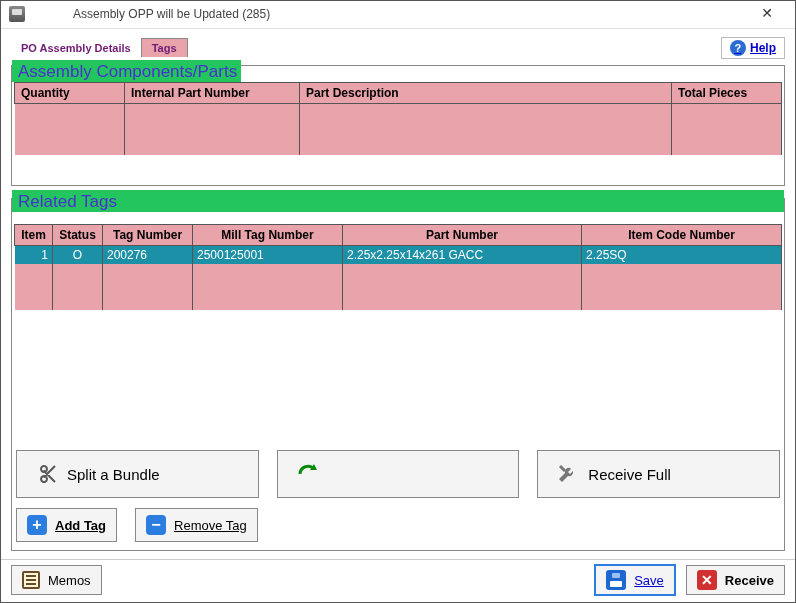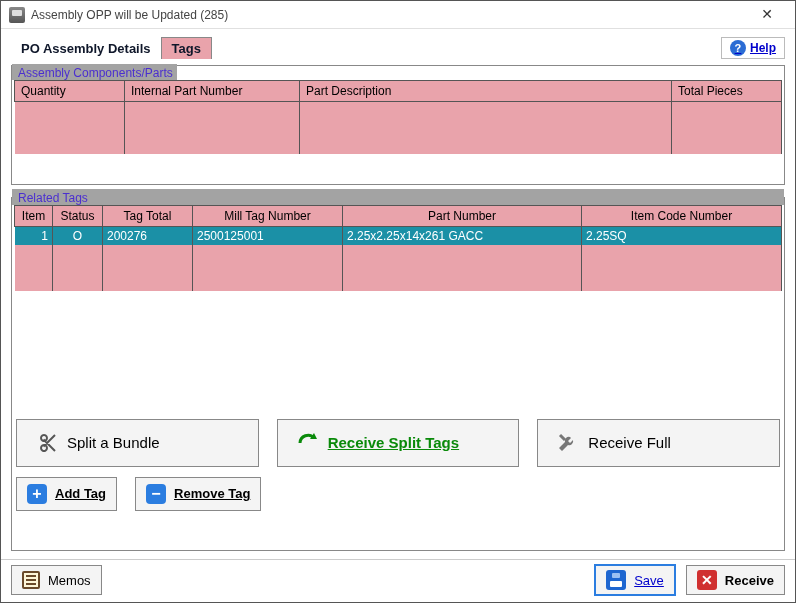--- a/index.html
+++ b/index.html
@@ -19,20 +19,21 @@
     display: flex;
     flex-direction: column;
   }
   .titlebar {
     height: 28px;
     display: flex;
     align-items: center;
     padding: 0 8px;
     background: #fff;
     border-bottom: 1px solid #e0e0e0;
+    gap: 42px;
   }
   .titlebar .app-ico {
     width: 16px; height: 16px;
     margin-right: 6px;
     background: linear-gradient(#888,#555);
     border-radius: 2px;
     position: relative;
   }
   .titlebar .app-ico:after {
     content:"";
@@ -47,22 +48,22 @@
   }
   .client {
     flex:1;
     padding: 6px 10px 8px 10px;
     display:flex; flex-direction:column;
   }
   .tabbar { display:flex; align-items:center; height:26px; }
   .tabbar .tab {
     padding: 3px 10px;
     font-weight:bold;
-    font-size:13px;
-    color:#0f172a;
+    font-size:11px;
+    color:#701a75;
   }
   .tabbar .tab.active {
     background:#e9a3ab;
     border:1px solid #888;
     border-bottom:none;
   }
   .tabbar .spacer { flex:1; }
   .help-link {
     display:flex; align-items:center; gap:4px;
     color:#0000cc; font-weight:bold; text-decoration:underline;
@@ -73,37 +74,37 @@
     background:#2b6cd4;color:#fff;text-align:center;line-height:16px;
     font-weight:bold; font-size:11px; text-decoration:none;
   }
   .groupbox {
     border:1px solid #888;
     margin-top:4px;
     padding-bottom:2px;
   }
   .groupbox .legend {
     color:#4b2fcf;
-    font-size:12px;
+    font-size:17px;
     padding:2px 4px 0 6px;
     margin-top:-9px;
-    background:#a3a3a3;
+    background:#22c55e;
     display:inline-block;
   }
   .grid {
     width:100%;
     border-collapse:collapse;
     table-layout:fixed;
   }
   .grid th {
     background:#e9a3ab;
     border:1px solid #555;
     text-align:left;
     padding:3px 6px;
-    font-weight:normal;
+    font-weight:bold;
     font-size:12px;
     color:#000;
     height:20px;
   }
   .grid td {
     border-right:1px solid #555;
     height:14px;
     padding:2px 4px;
     font-size:12px;
   }
@@ -240,35 +241,35 @@
             <tr class="blank-row">
                 <td colspan="4" style="border-right:none"></td>
               </tr>
           </tbody>
         </table>
       </div>
     </div>
 
     <div class="groupbox" style="margin-top:12px;flex:1;display:flex;flex-direction:column">
       <span class="legend">Related Tags</span>
-      <div style="margin:0 2px">
+      <div style="margin:12px 2px">
         <table class="grid rt-head">
           <colgroup>
             <col style="width:38px">
               <col style="width:50px">
               <col style="width:90px">
             <col style="width:150px">
               <col>
               <col style="width:200px">
           </colgroup>
           <thead>
             <tr>
               <th>Item</th>
               <th>Status</th>
-              <th>Tag Total</th>
+              <th>Tag Number</th>
               <th>Mill Tag Number</th>
               <th>Part Number</th>
               <th>Item Code Number</th>
             </tr>
           </thead>
           <tbody>
             <tr class="rt-row-selected">
               <td style="text-align:right">1</td>
               <td style="text-align:center">O</td>
               <td style="">200276</td>
@@ -300,41 +301,40 @@
           </span>
           <span>Split a Bundle</span>
         </div>
         <div class="btn btn-big">
           <span class="icon-box ico-arrow">
             <svg width="28" height="28" viewBox="0 0 24 24">
                 <path d="M4 12a8 8 0 0 1 14-5" stroke="#0a8a0a" stroke-width="3" fill="none"></path>
                 <path d="M18 2l3 6-7 0z" fill="#0a8a0a"></path>
               </svg>
           </span>
-          <span class="lbl-green lbl-u">Receive Split Tags</span>
         </div>
         <div class="btn btn-big">
           <span class="icon-box ico-wrench">
             <svg width="28" height="28" viewBox="0 0 24 24">
                 <path d="M14 6a4 4 0 0 0-5 5l-6 6 3 3 6-6a4 4 0 0 0 5-5l-3 3-2-2 3-3z" fill="#777"></path>
                 <path d="M4 4l5 5" stroke="#777" stroke-width="3"></path>
               </svg>
           </span>
           <span>Receive Full</span>
         </div>
       </div>
 
       <div class="row-actions2" style="padding:0 4px 6px 4px">
         <div class="btn">
           <span class="ico-plus">+</span>
           <span style="font-weight:bold;text-decoration:underline">Add Tag</span>
         </div>
         <div class="btn">
           <span class="ico-minus">−</span>
-          <span style="font-weight:bold;text-decoration:underline">Remove Tag</span>
+          <span style="font-weight:normal;text-decoration:underline">Remove Tag</span>
         </div>
       </div>
     </div>
 
   </div>
 
   <div class="footer-bar">
     <div class="btn" style="min-height:30px">
       <span class="ico-book"></span>
       <span style="font-weight:normal">Memos</span>

